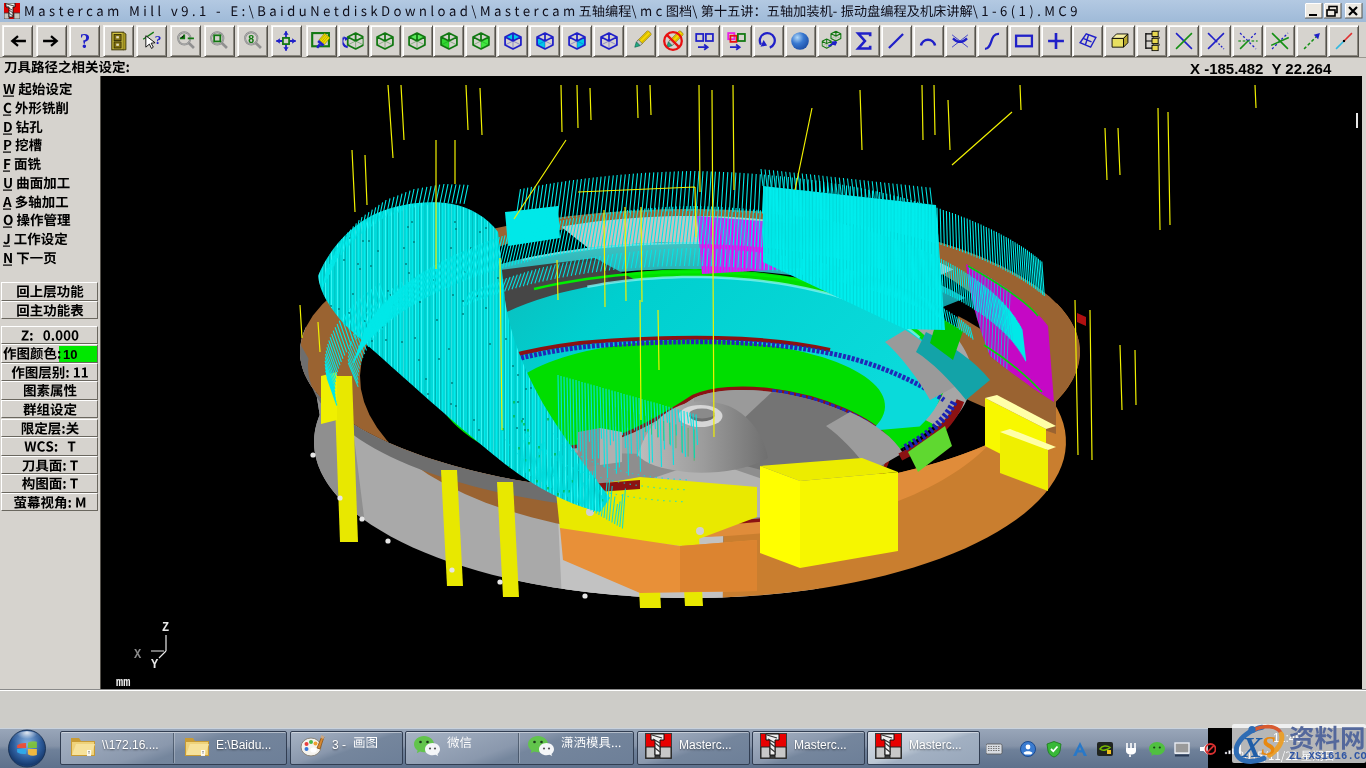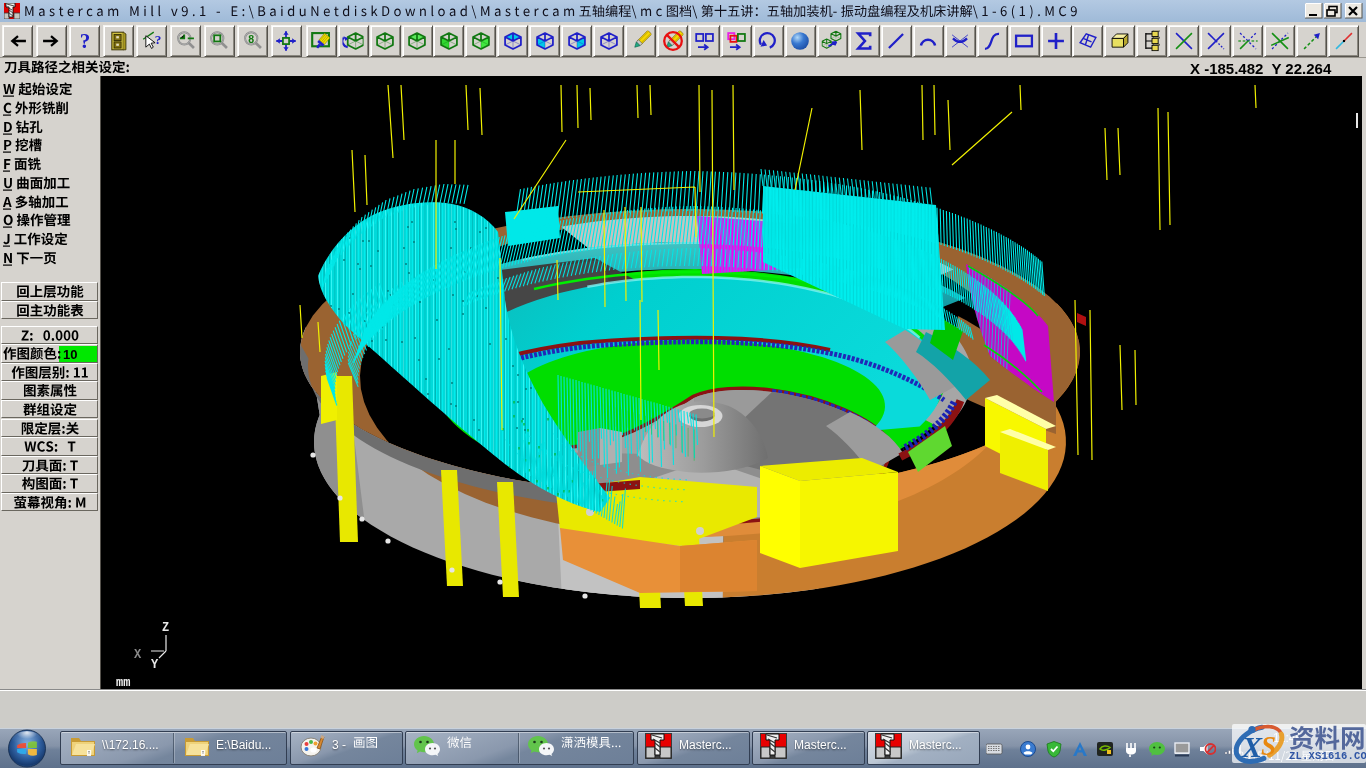--- a/index.html
+++ b/index.html
@@ -5,21 +5,21 @@
 .abs{position:absolute}
 #titlebar{left:0;top:0;width:1366px;height:22px;background:linear-gradient(#B3C9E2,#9FBAD8)}
 #toolbar{left:0;top:22px;width:1366px;height:36px;background:#D6D3CE;border-bottom:1px solid #9a978f}
 .tbtn{position:absolute;top:3px;height:32px;background:#D6D3CE;border-top:1px solid #F5F4F1;border-left:1px solid #F5F4F1;border-right:1px solid #55524C;border-bottom:1px solid #55524C;box-shadow:inset 1px 1px 0 #fff, inset -1px -1px 0 #8a877f}
 .tbtn svg{position:absolute;left:50%;top:50%;transform:translate(-50%,-50%) scale(0.88)}
 #promptbar{left:0;top:58px;width:1366px;height:18px;background:#D6D3CE}
 #sidebar{left:0;top:76px;width:101px;height:613px;background:#D6D3CE;border-right:1px solid #55524C}
 .sbtn{position:absolute;left:1px;width:97px;background:#D6D3CE;border-top:1px solid #FFF;border-left:1px solid #FFF;border-right:1px solid #6a675f;border-bottom:1px solid #6a675f}
 #rstrip{left:1362px;top:76px;width:4px;height:613px;background:#D6D3CE}
 #statusbar{left:0;top:689px;width:1366px;height:39px;background:#CDCCC8;border-top:1px solid #8a8a8a;box-shadow:inset 0 1px 0 #fff}
-#taskbar{left:0;top:728px;width:1366px;height:40px;background:linear-gradient(#9AA7BA 0%,#8593A8 45%,#6E8099 55%,#5E718C 100%);box-shadow:inset 0 1px 0 #C9D2DD}
+#taskbar{left:0;top:728px;width:1208px;height:40px;background:linear-gradient(#9AA7BA 0%,#8593A8 45%,#6E8099 55%,#5E718C 100%);box-shadow:inset 0 1px 0 #C9D2DD}
 .task{position:absolute;top:3px;height:34px;border:1px solid #323E52;border-radius:2px;background:linear-gradient(160deg,#A7B3C4 0%,#8A98AD 45%,#75869D 55%,#6D7F98 100%);box-shadow:inset 0 1px 0 rgba(255,255,255,.45)}
 .task.active{background:linear-gradient(160deg,#D8DFE8 0%,#BCC7D4 45%,#A2B0C2 55%,#97A6BA 100%)}
 .tlabel{position:absolute;color:#fff;font-size:12px;top:10px;text-shadow:0 1px 2px rgba(0,0,0,.55);white-space:nowrap;overflow:hidden}
 </style></head>
 <body>
 <div class="abs" style="left:101px;top:76px;width:1261px;height:613px;background:#000;overflow:hidden">
 <div class="abs" style="left:-101px;top:-76px;width:1366px;height:768px">
       <svg class="abs" style="left:0;top:0" width="1366" height="768" viewBox="0 0 1366 768">
         <defs>
           <linearGradient id="dteal" x1="0" y1="0" x2="0" y2="1">

